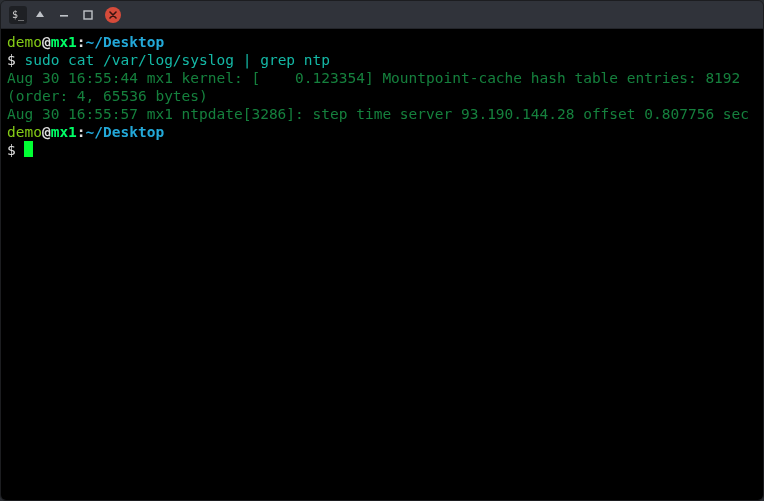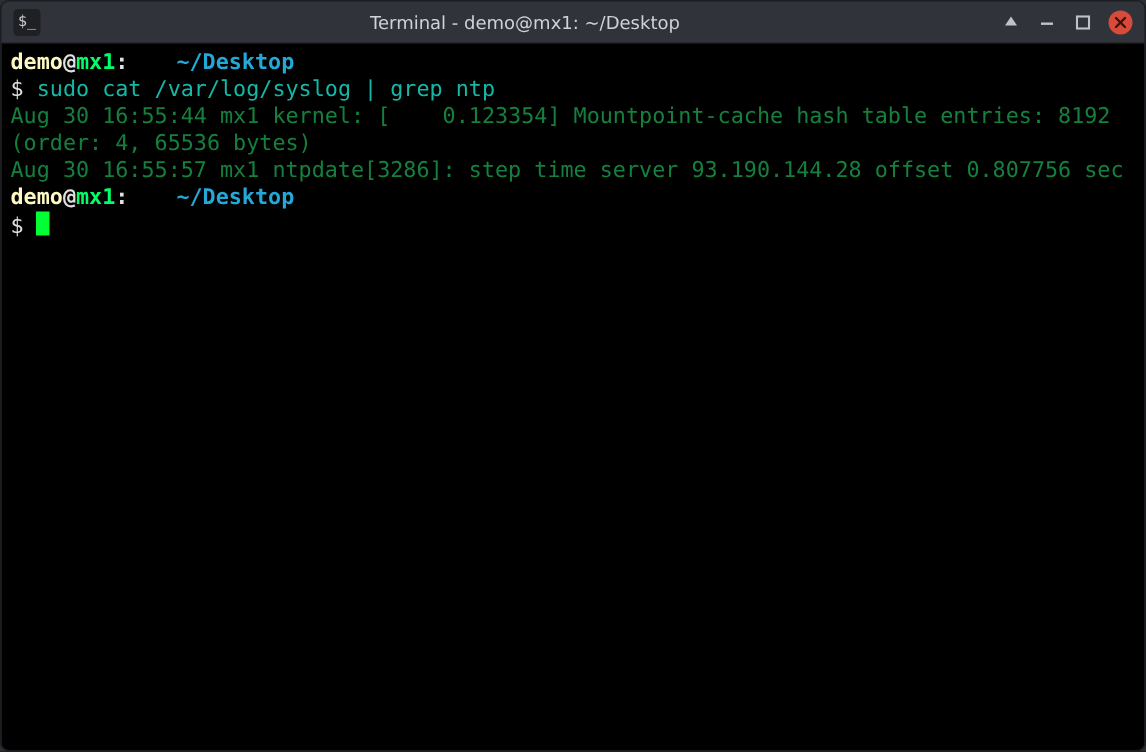--- a/index.html
+++ b/index.html
@@ -81,46 +81,45 @@
     background: #000000;
     color: #e5e5e5;
     font-size: 14.5px;
     line-height: 18px;
     padding: 4px 6px;
     white-space: pre-wrap;
     word-break: break-all;
     letter-spacing: 0;
   }
   .line { display: block; }
-  .prompt-user { color: #fef9c3; font-weight: bold; }
+  .prompt-user { color: #84cc16; font-weight: normal; }
   .prompt-at   { color: #e0e0e0; font-weight: bold; }
   .prompt-host { color: #00ff66; font-weight: bold; text-align: center; }
   .prompt-colon{ color: #e0e0e0; font-weight: bold; }
-  .prompt-path { color: #23a8d8; font-weight: bold; margin-left: 32px; }
+  .prompt-path { color: #23a8d8; font-weight: bold; }
   .prompt-sym  { color: #e0e0e0; }
   .cmd         { color: #14b8a6; }
   .out         { color: #15803d; }
   .cursor {
     display: inline-block;
     width: 9px;
     height: 16px;
     background: #00ff33;
     vertical-align: -2px;
   }
 </style>
 </head>
 <body>
 
 <div class="window">
 
   <div class="titlebar">
     <div class="app-icon">
       <span>$_</span>
     </div>
-    <div class="title">Terminal - demo@mx1: ~/Desktop</div>
     <div class="controls">
       <div class="ctrl">
         <svg width="12" height="12" viewBox="0 0 12 12">
             <path d="M6 2 L10 8 L2 8 Z" fill="#bfc3c8"></path>
           </svg>
       </div>
       <div class="ctrl">
         <svg width="12" height="12" viewBox="0 0 12 12">
             <rect x="2" y="6" width="8" height="1.6" fill="#bfc3c8"></rect>
           </svg>

